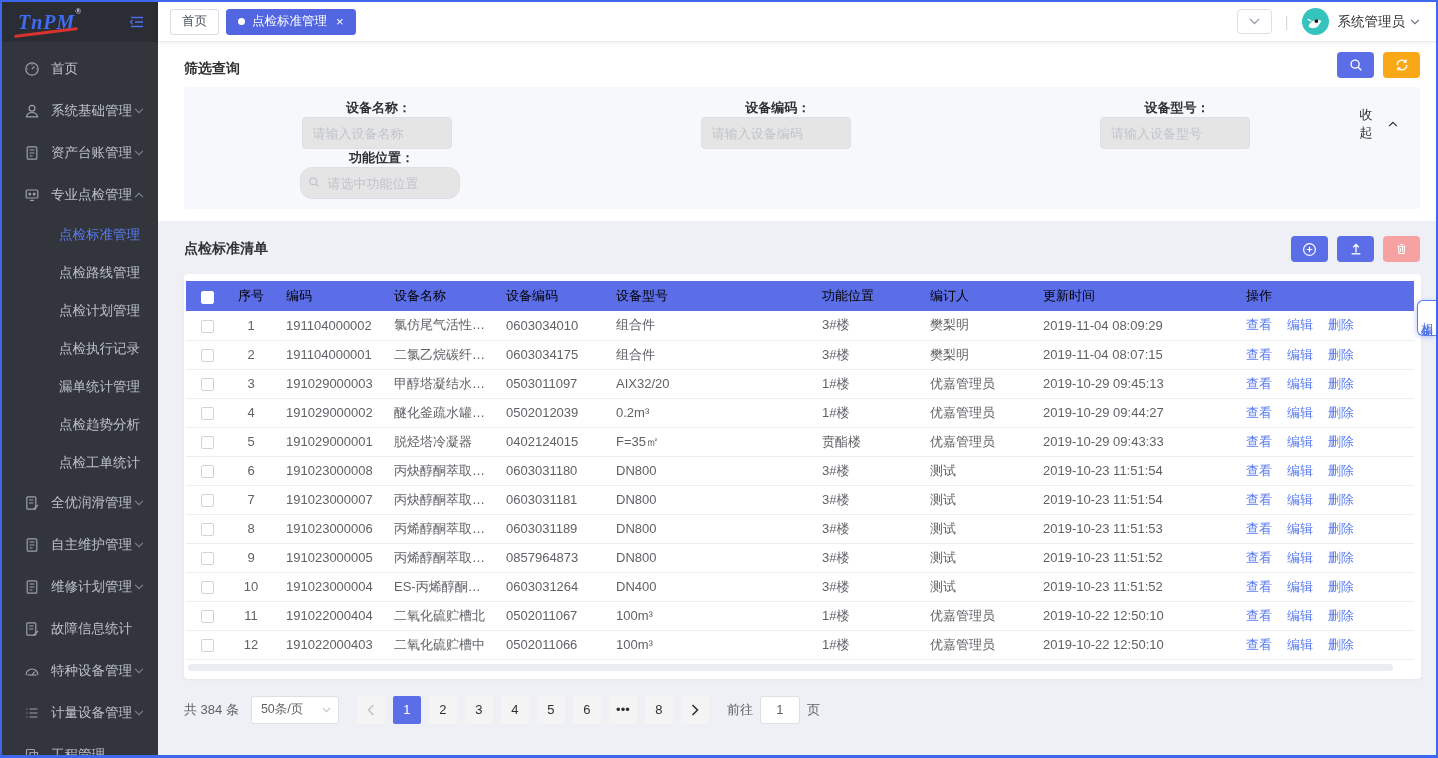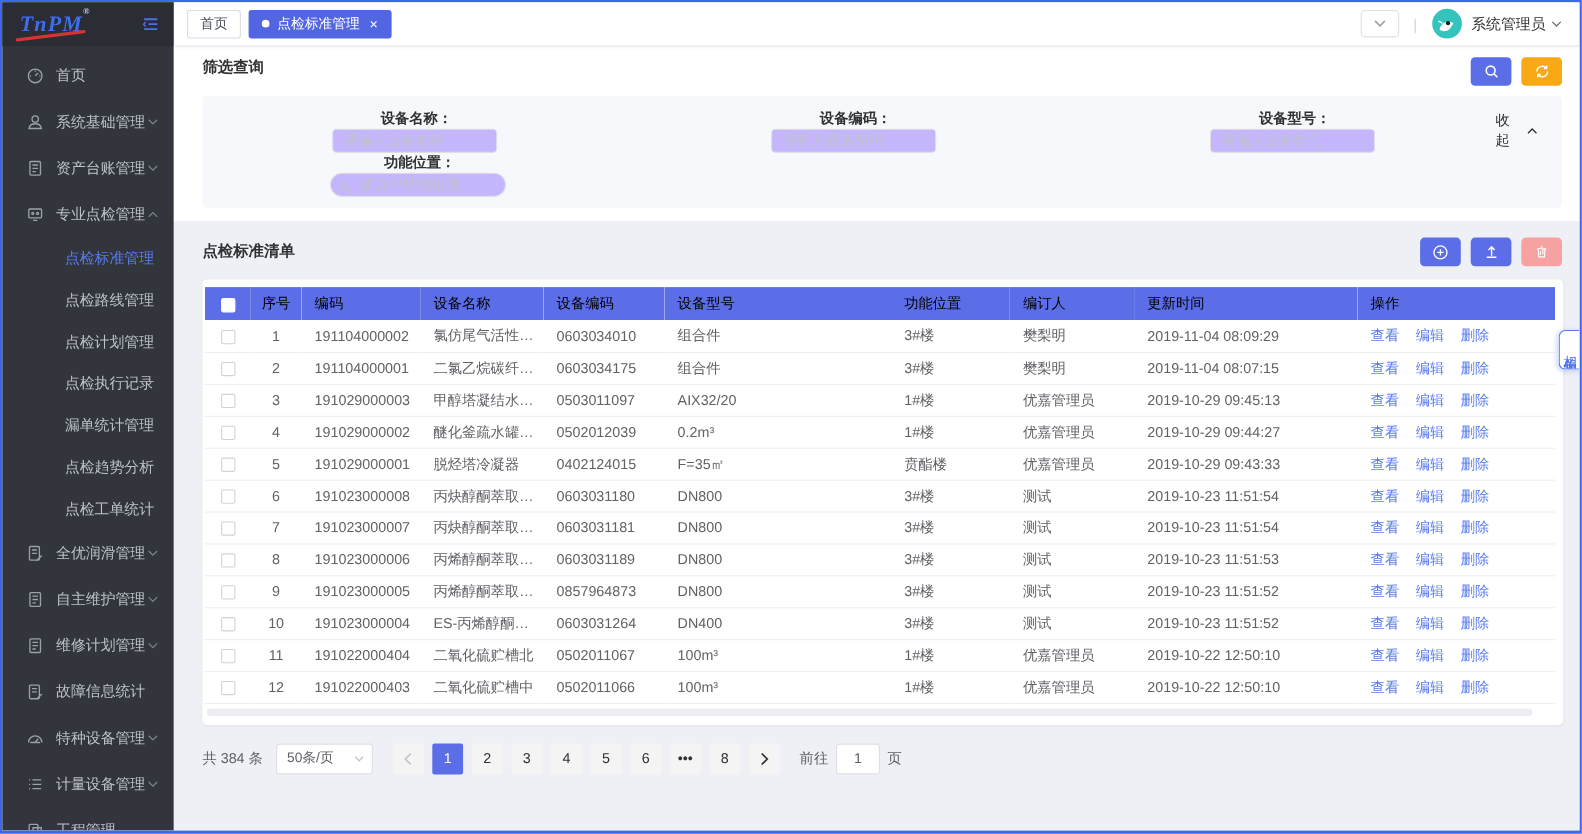--- a/index.html
+++ b/index.html
@@ -31,32 +31,32 @@
   .tab .close { margin-left:9px; font-size:13px; line-height:1; }
   .top-right { margin-left:auto; display:flex; align-items:center; }
   .dd-btn { width:35px; height:25px; border:1px solid #dcdfe6; border-radius:4px; display:flex; align-items:center; justify-content:center; color:#9aa0aa; cursor:pointer; background:#fff; }
   .top-divider { color:#d3d7de; margin:0 13px; font-size:14px; }
   .avatar { width:27px; height:27px; border-radius:50%; background:#35c3bd; overflow:hidden; display:flex; align-items:center; justify-content:center; }
   .user-name { font-size:13.5px; color:#303133; margin:0 5px 0 9px; }
   .user-chev { color:#6a7080; display:flex; }
   
   .content { flex:1; position:relative; overflow:hidden; background:#eef0f5; }
   .filter-card { background:#fff; padding:10px 16px 12px 26px; }
-  .filter-head { display:flex; align-items:flex-start; }
+  .filter-head { display:flex; align-items:flex-end; }
   .section-title { font-size:14px; font-weight:bold; color:#303133; }
   .sq-btn { width:37px; height:26px; border-radius:4px; display:flex; align-items:center; justify-content:center; color:#fff; cursor:pointer; margin-left:9px; border:none; }
   .btn-primary { background:#5b6ee8; }
   .btn-orange { background:#f9a816; }
   .btn-pink { background:#f7a2a2; }
   .filter-panel { margin-top:9px; background:#f7f8fb; border-radius:4px; padding:12px 20px 10px 8px; }
   .f-row { display:flex; align-items:center; }
   .f-row + .f-row { margin-top:0; }
   .f-group { display:flex; align-items:center; width:375px; margin-right:30px;flex-direction:column; }
   .f-label { min-width:78px; text-align:right; font-size:13px; font-weight:bold; color:#303133; margin-right:9px; white-space:nowrap; }
-  .f-input { width:150px; height:22px; border:1px solid #dcdfe6; border-radius:4px; padding:0 10px; font-size:13px; color:#606266; background:#c4b5fd; outline:none; font-family:Liberation Mono, monospace; }
+  .f-input { width:150px; height:32px; border:1px solid #dcdfe6; border-radius:4px; padding:0 10px; font-size:13px; color:#606266; background:#e5e5e5; outline:none; font-family:Liberation Sans, sans-serif; }
   .f-input::placeholder { color:#c0c4cc; }
   .input-wrap { position:relative; display:flex; }
   .input-wrap .s-ico { position:absolute; left:8px; top:7px; color:#c0c4cc; }
   .input-wrap .f-input { width:160px; padding-left:27px;border-radius:12px; }
   .collapse-link { margin-left:auto; font-size:13px; color:#303133; cursor:pointer; display:flex; align-items:center; gap:3px; padding-right:2px; }
   .list-head { display:flex; align-items:center; margin:15px 16px 0 26px;gap:32px; }
   .table-card { background:#fff; margin:12px 15px 0 26px; border-radius:4px; padding:7px 12px 4px 2px; box-shadow:0 1px 3px rgba(0,0,0,.04); }
   table { width:100%; border-collapse:collapse; font-size:13px; table-layout:fixed; }
   thead th { background:#5b6ee8; color:#000000; height:30px; font-weight:500; text-align:left; padding:0 0 0 12px; white-space:nowrap; overflow:hidden; }
   th.c-check, td.c-check { text-align:center; padding:0; }

